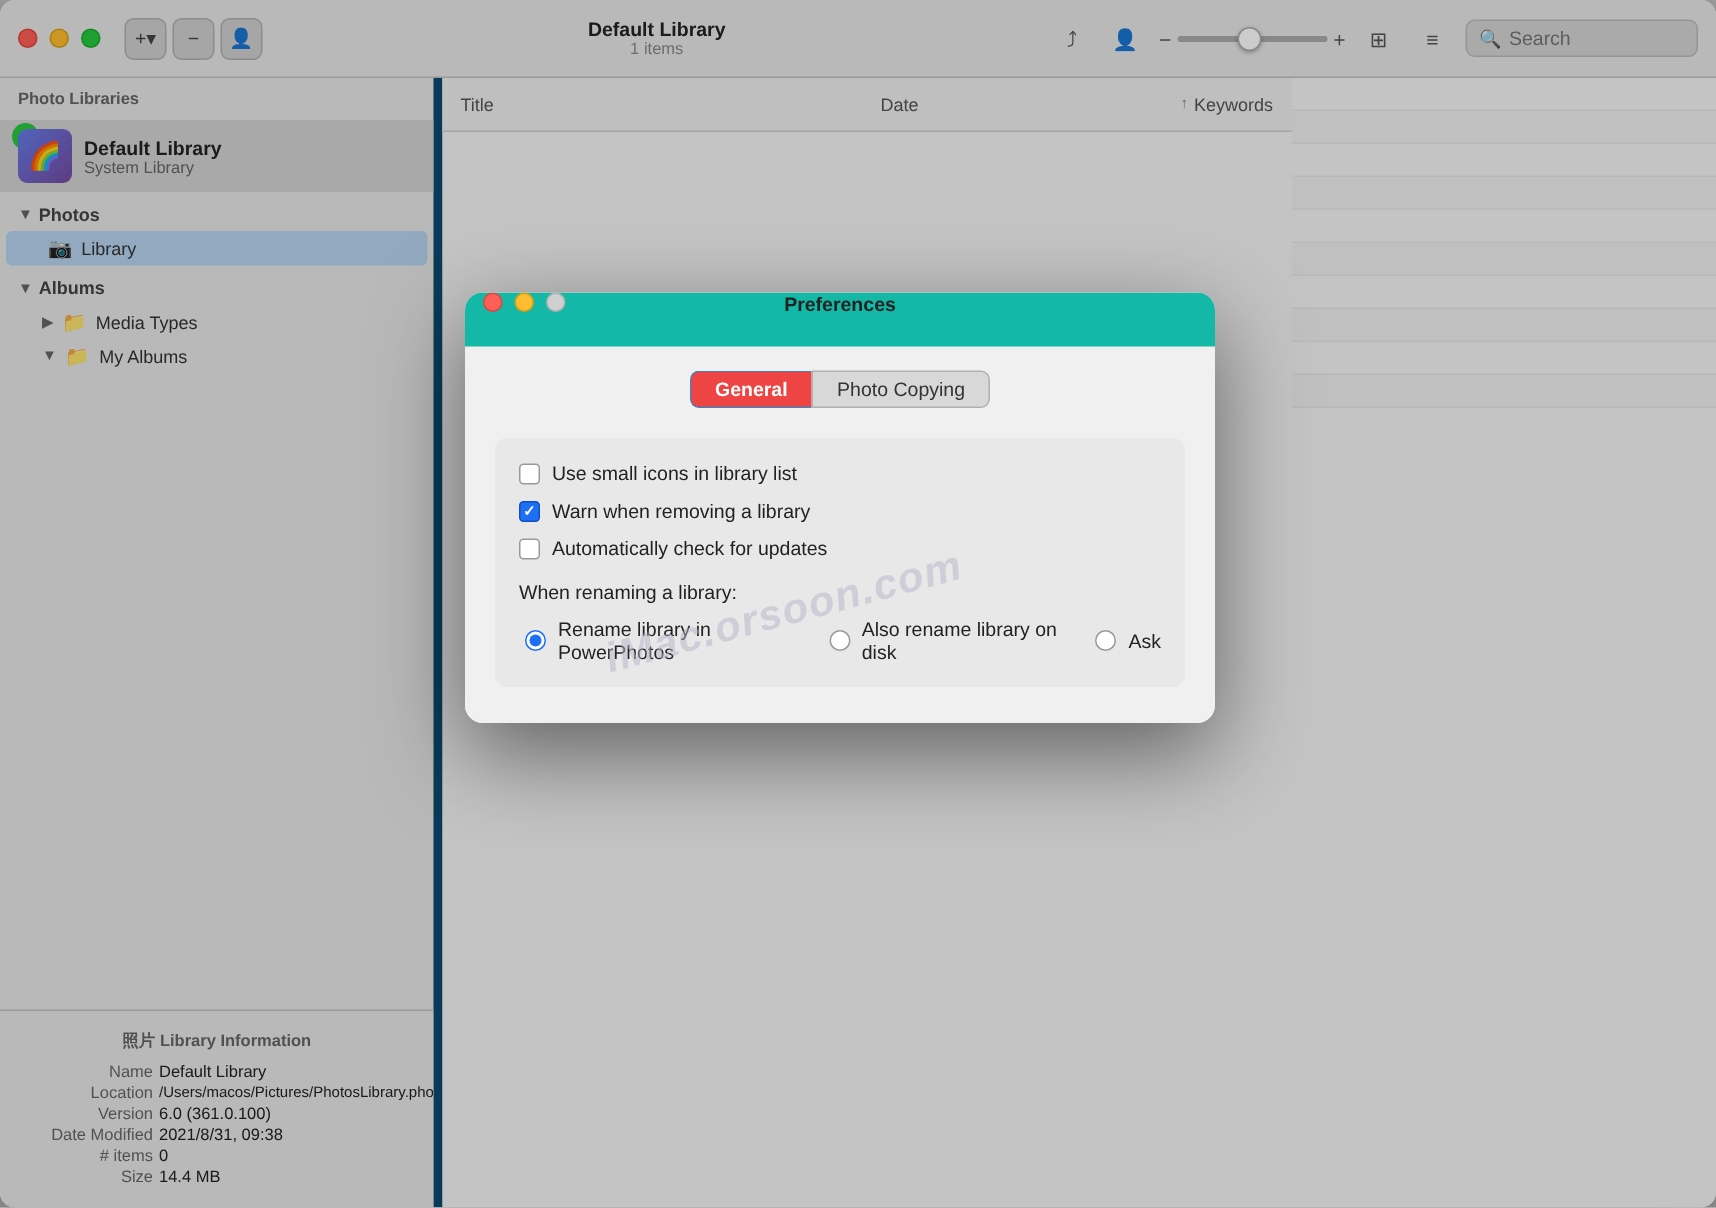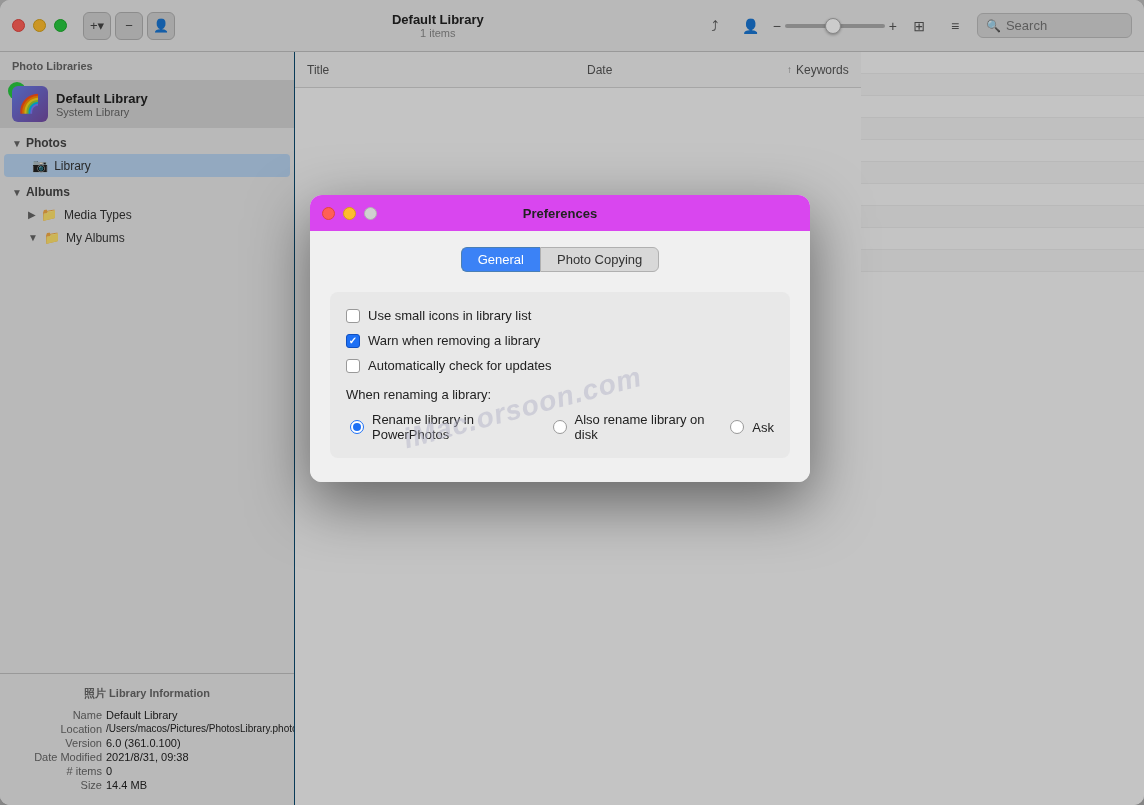--- a/index.html
+++ b/index.html
@@ -173,21 +173,21 @@
     .main-content {
       flex: 1;
       display: flex;
       overflow: hidden;
     }
 
     
     .sidebar {
       width: 295px;
       background: #e8e8e8;
-      border-right: 1px solid #0c4a6e;
+      border-right: 6px solid #0c4a6e;
       display: flex;
       flex-direction: column;
       overflow: hidden;
     }
 
     .sidebar-header {
       padding: 8px 12px;
       font-size: 11px;
       font-weight: 600;
       color: #666;
@@ -407,23 +407,23 @@
       box-shadow: 0 20px 60px rgba(0,0,0,0.5);
       overflow: hidden;
       position: absolute;
       top: 195px;
       left: 310px;
     }
 
     .dialog-titlebar {
       height: 36px;
       display: flex;
-      align-items: center;
+      align-items: flex-start;
       padding: 0 12px;
-      background: #d946ef;
+      background: #14b8a6;
       position: relative;
     }
 
     .dialog-traffic {
       display: flex;
       gap: 8px;
     }
 
     .dtl {
       width: 13px;
@@ -468,23 +468,24 @@
     .dialog-tab:first-child {
       border-radius: 6px 0 0 6px;
       border-right: none;
     }
 
     .dialog-tab:last-child {
       border-radius: 0 6px 6px 0;
     }
 
     .dialog-tab.active {
-      background: #3b82f6;
+      background: #ef4444;
       color: white;
       border-color: #4a7fb5;
+      font-weight: bold;
     }
 
     .dialog-options {
       background: #e8e8e8;
       border-radius: 8px;
       padding: 16px;
       display: flex;
       flex-direction: column;
       gap: 10px;
     }

